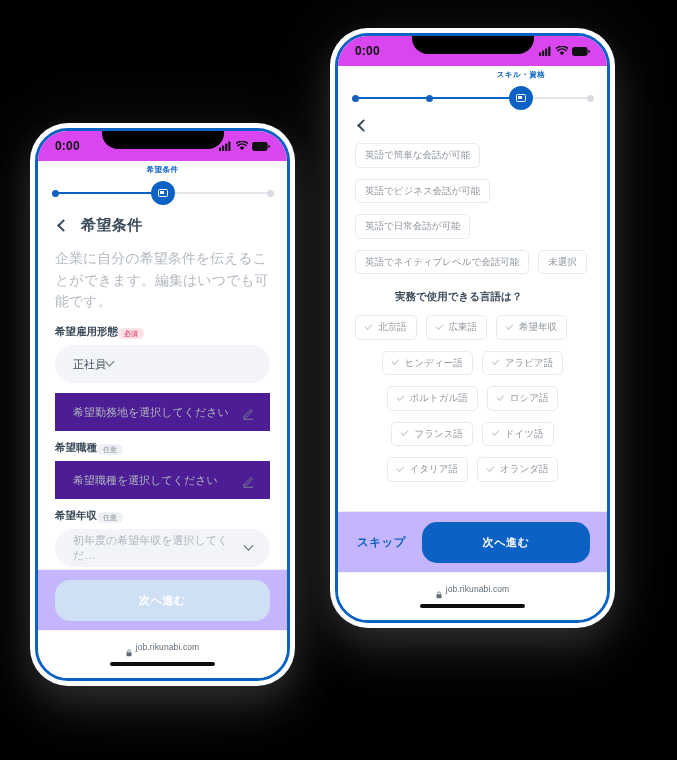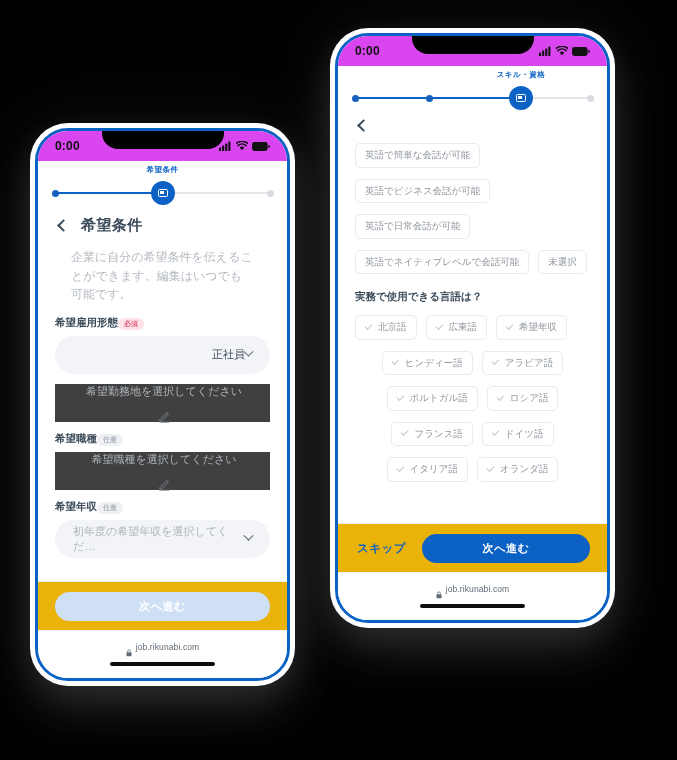--- a/index.html
+++ b/index.html
@@ -163,24 +163,24 @@
   .page-title {
     font-size: 15px;
     font-weight: bold;
     color: #3c4b5a;
     letter-spacing: 0.4px;
   }
   #phone-right .page-title { font-size: 15.5px; }
 
   
   .lead-text {
-    font-size: 12px;
+    font-size: 14px;
     line-height: 1.55;
     color: #b4bac1;
-    padding: 9px 33px 2px;
+    padding: 9px 17px 2px;
   }
   .field-block { padding: 10px 17px 0; }
   .field-label-row {
     display: flex;
     align-items: flex-end;
     gap: 0;
     margin-bottom: 6px;
   }
   .field-label {
     font-size: 10.5px;
@@ -196,56 +196,55 @@
   }
   .badge-required { background: #fde3e8; color: #e2627f; }
   .badge-optional { background: #eef0f3; color: #a9b0b8; }
 
   .select-pill {
     height: 38px;
     border-radius: 19px;
     background: #f2f4f7;
     display: flex;
     align-items: center;
-    justify-content: flex-end;
+    justify-content: flex-start;
     padding: 0 18px 0 18px;
   }
   .select-pill .val { font-size: 11px; color: #3c4b5a; }
   .select-pill .val.ph { color: #aeb5bd; }
   .caret {
     width: 7px; height: 7px;
     border-right: 1.6px solid #5a6773;
     border-bottom: 1.6px solid #5a6773;
     transform: rotate(45deg) translate(-2px,-2px);
   }
 
   .input-flat {
     height: 38px;
-    background: #404040;
+    background: #4c1d95;
     display: flex;
     align-items: center;
     justify-content: space-between;
     padding: 0 15px 0 18px;
-    flex-direction: column;
   }
   .input-flat .val { font-size: 11px; color: #aeb5bd; }
   .pencil { width: 13px; height: 13px; }
 
   .bottom-bar {
     flex: 0 0 auto;
     padding: 10px 17px 9px;
-    background: #eab308;
+    background: #c4b5fd;
     border-top: 1px solid #eceff2;
     display: flex;
     align-items: center;
     gap: 14px;
   }
   .btn-primary {
     flex: 1 1 auto;
-    height: 29px;
+    height: 41px;
     border-radius: 15px;
     background: #0c62c4;
     color: #ffffff;
     font-size: 11px;
     font-weight: bold;
     display: flex;
     align-items: center;
     justify-content: center;
     letter-spacing: 0.6px;
     border: none;
@@ -519,21 +518,21 @@
           <div class="chips">
             <button class="chip">英語で日常会話が可能</button>
           </div>
           <div class="chips">
             <button class="chip">英語でネイティブレベルで会話可能</button>
             <button class="chip">未選択</button>
           </div>
         </div>
 
         <div>
-          <div class="q-title" style="padding-top:14px;">実務で使用できる言語は？</div>
+          <div class="q-title" style="padding-top:14px;margin-left:40px;">実務で使用できる言語は？</div>
 
           <div class="chips">
             <button class="chip">
                 <span class="tick"></span>
                 <span>北京語</span>
               </button>
             <button class="chip">
                 <span class="tick"></span>
                 <span>広東語</span>
               </button>

